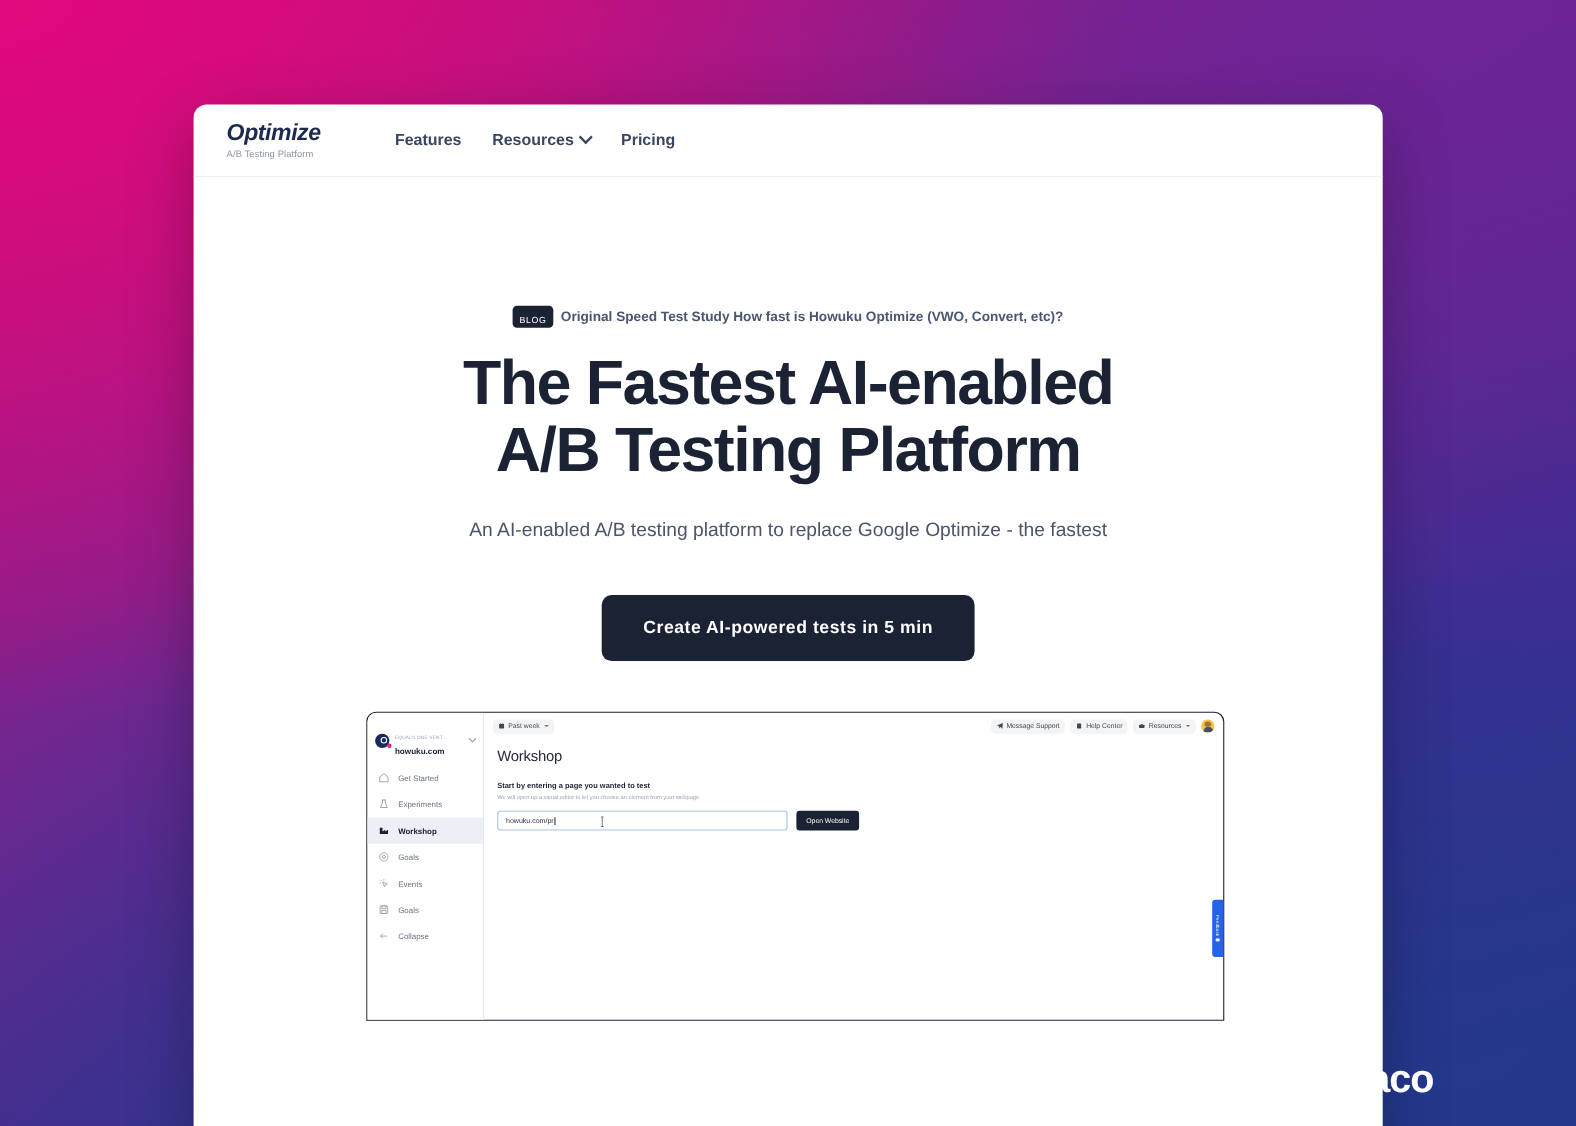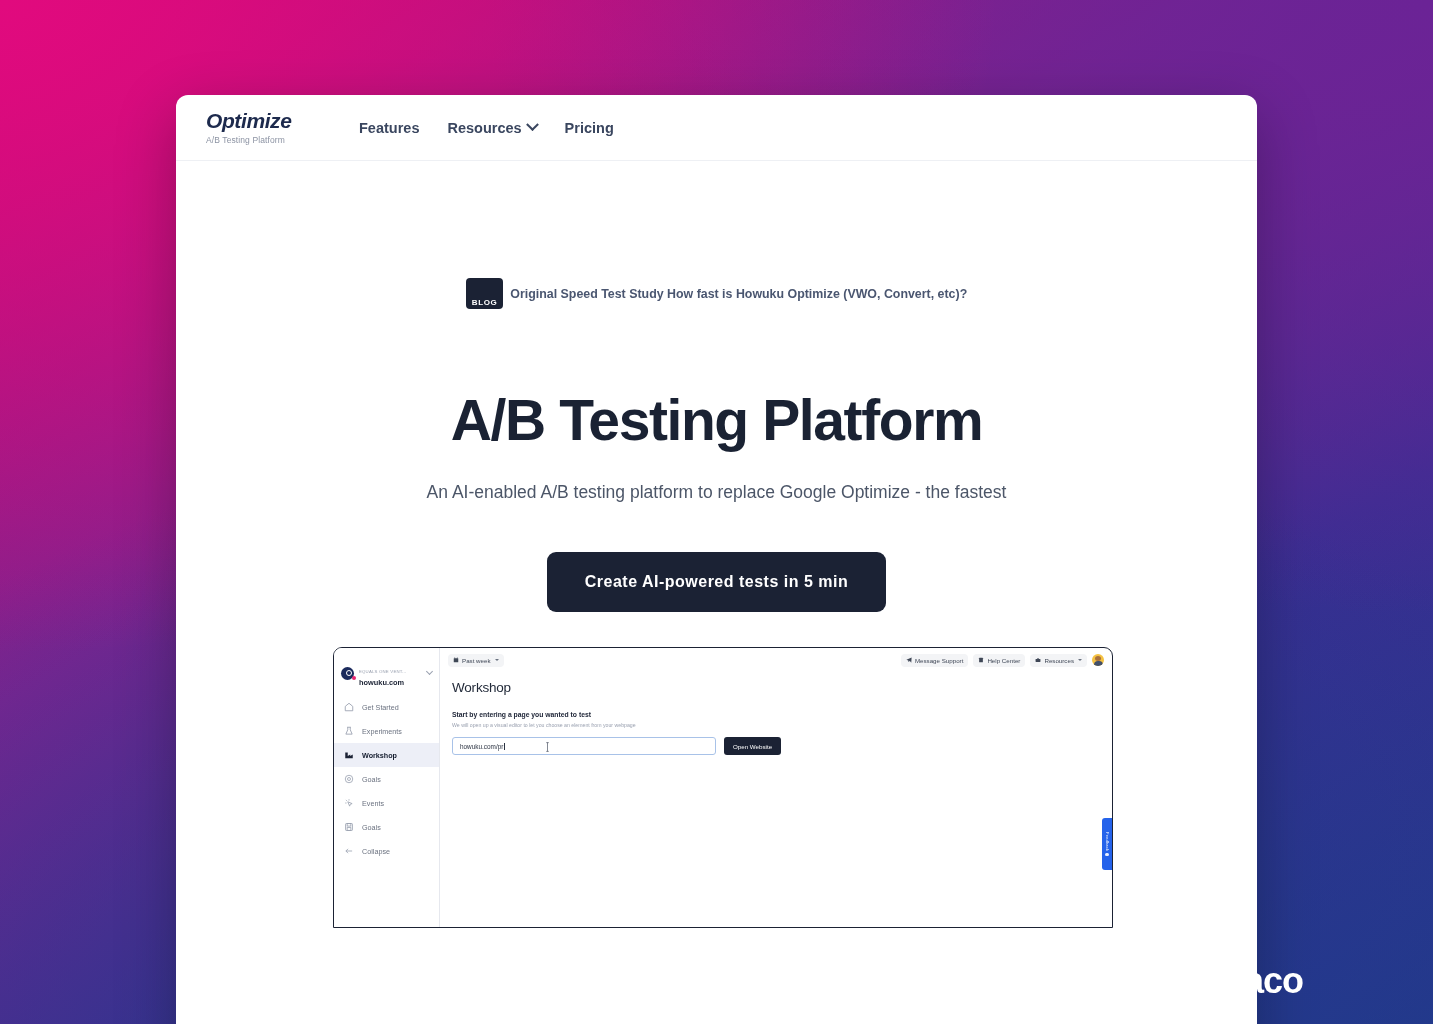--- a/index.html
+++ b/index.html
@@ -35,22 +35,22 @@
   .nav-right { margin-left:auto; display:flex; align-items:center; gap:24px; }
   .login { font-size:14.5px; font-weight:bold; color:#3A465F; cursor:pointer; }
   .signup { background:#1B2234; color:#fff; font-size:14.5px; font-weight:bold;
             padding:12px 22px; border-radius:7px; border:none; cursor:pointer;
             font-family:inherit; }
 
   
   .hero { padding-top:117px; text-align:center; }
   .eyebrow { display:flex; align-items:center; justify-content:center; gap:7px;
              font-size:12.4px; font-weight:bold; color:#4A5670; }
-  .badge { background:#1B2234; color:#fff; font-size:8px; font-weight:bold;
-           letter-spacing:.6px; padding:20px 6px 2px; border-radius:4px; }
+  .badge { background:#1B2234; color:#fff; font-size:8px; font-weight:normal;
+           letter-spacing:.6px; padding:9px 6px 2px; border-radius:4px; }
   h1 { font-size:57px; line-height:1.07; font-weight:bold; color:#1A2233;
        letter-spacing:-1.4px; margin-top:20px; }
   .sub { font-size:17.5px; line-height:1.5; color:#4C5668; margin-top:28px; }
   .cta-wrap { margin-top:47px; }
   .cta { background:#1B2234; color:#fff; font-size:16px; font-weight:bold;
          letter-spacing:.5px; padding:21px 38px; border-radius:9px; border:none;
          cursor:pointer; font-family:inherit; }
 
   
   .shot { position:absolute; left:157px; top:552px; width:780px; height:281px;
@@ -143,21 +143,21 @@
       </div>
     </div>
   </div>
 
   <div class="hero">
     <div class="eyebrow">
       <span class="badge">BLOG</span>
       <span>Original Speed Test Study How fast is Howuku Optimize (VWO, Convert, etc)?</span>
     </div>
     <h1>
-      <br>
+      <span>The Fastest AI-enabled</span><br>
       <span>A/B Testing Platform</span>
     </h1>
     <div class="sub">
       <span>An AI-enabled A/B testing platform to replace Google Optimize - the fastest</span><br>
     </div>
     <div class="cta-wrap">
       <button class="cta">Create AI-powered tests in 5 min</button>
     </div>
   </div>
 

